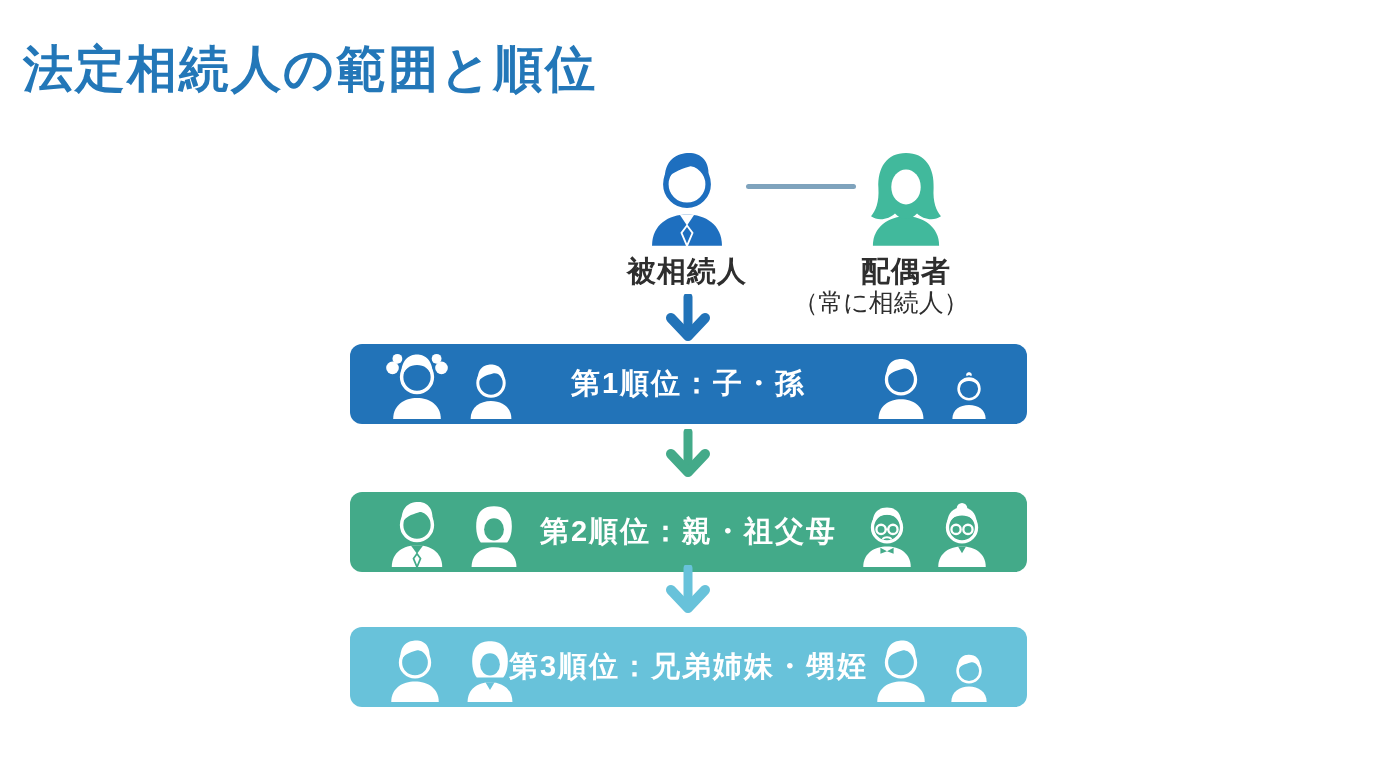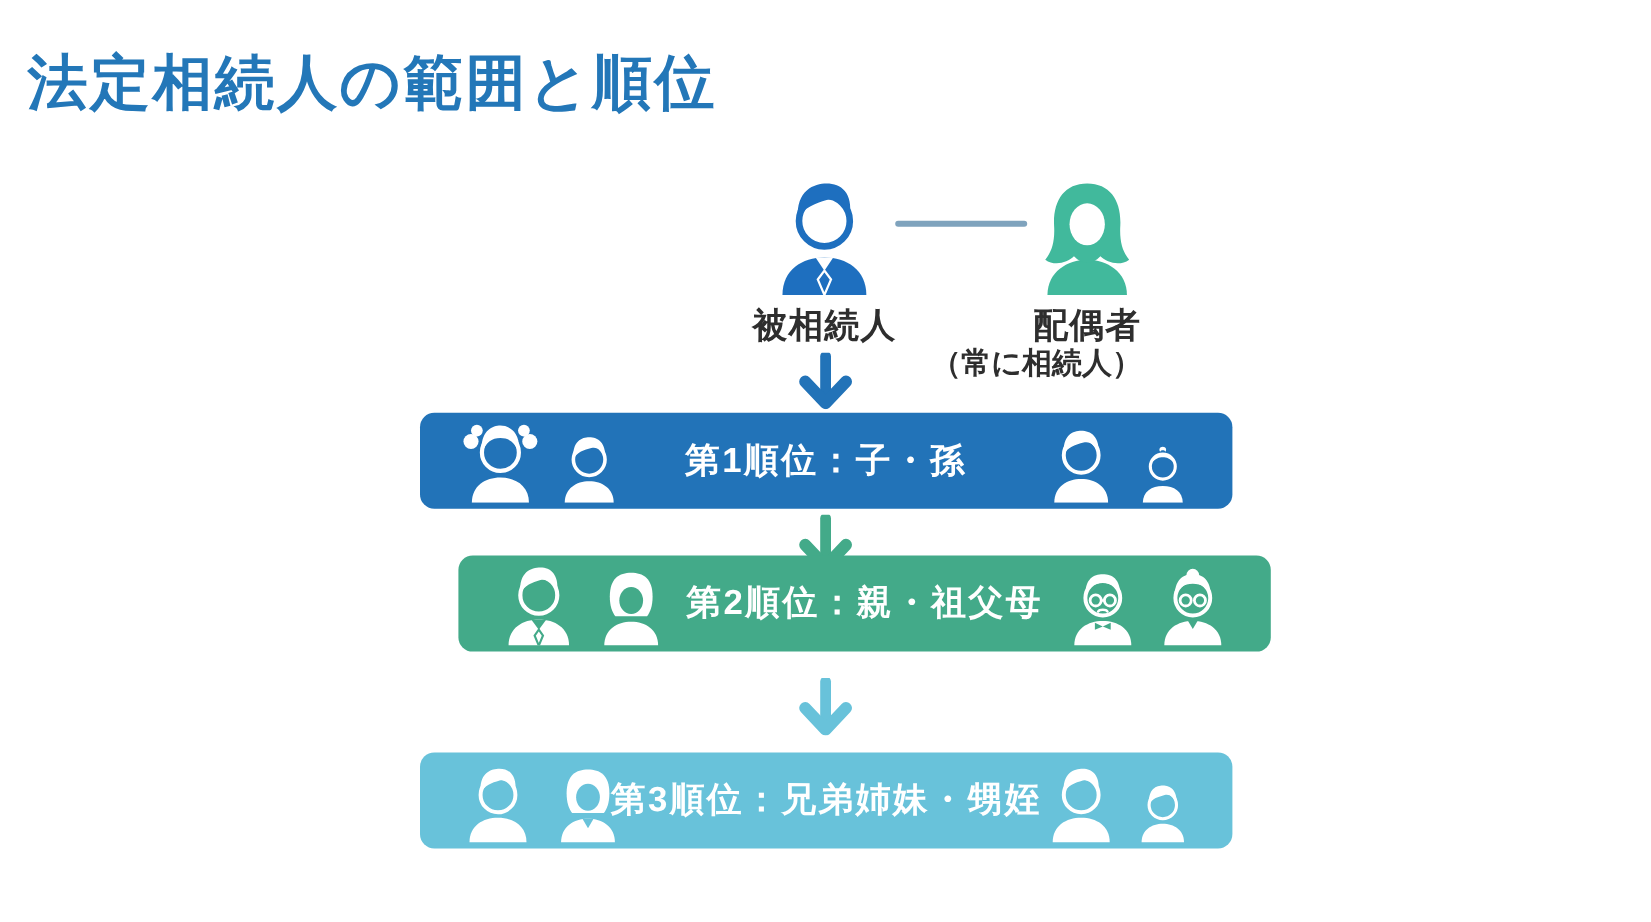--- a/index.html
+++ b/index.html
@@ -19,39 +19,39 @@
     position:absolute;left:746px;top:184px;width:110px;height:5px;
     background:var(--connector);border-radius:3px;
   }
   .person-label{
     position:absolute;width:220px;text-align:center;
     font-size:29px;font-weight:700;color:var(--label);letter-spacing:1px;
   }
   .decedent-label{left:577px;top:252px;}
   .spouse-label{left:796px;top:252px;}
   .spouse-sublabel{
-    position:absolute;left:776px;top:286px;width:260px;text-align:left;
-    font-size:25px;font-weight:700;color:var(--label);
+    position:absolute;left:751px;top:286px;width:260px;text-align:center;
+    font-size:25px;font-weight:400;color:var(--label);
   }
   
   .arrow{position:absolute;width:64px;}
   .arrow svg{display:block;width:100%;height:100%;}
   .arrow path{fill:none;stroke-linecap:round;stroke-linejoin:round;}
   .arrow-1{left:656px;top:294px;height:47px;}
   .arrow-2{left:656px;top:429px;height:48px;}
   .arrow-3{left:656px;top:565px;height:48px;}
   .arrow-1 path{stroke:var(--rank1);}
   .arrow-2 path{stroke:var(--rank2);}
   .arrow-3 path{stroke:var(--rank3);}
   
   .rank-bar{
     position:absolute;left:350px;width:677px;height:80px;border-radius:12px;
   }
   .rank-bar[data-rank="1"]{top:344px;background:var(--rank1);color:var(--rank1);}
-  .rank-bar[data-rank="2"]{top:463px;background:var(--rank2);color:var(--rank2);margin-left:32px;}
+  .rank-bar[data-rank="2"]{top:492px;background:var(--rank2);color:var(--rank2);}
   .rank-bar[data-rank="3"]{top:627px;background:var(--rank3);color:var(--rank3);}
   .bar-label{
     position:absolute;inset:0;display:flex;align-items:center;justify-content:center;
     font-size:29px;font-weight:700;letter-spacing:2px;color:var(--bar_text);
   }
   .icon-group{
     position:absolute;bottom:5px;display:flex;align-items:flex-end;gap:9px;
   }
   .icon-group.left{left:32px;}
   .icon-group.right{right:32px;}

